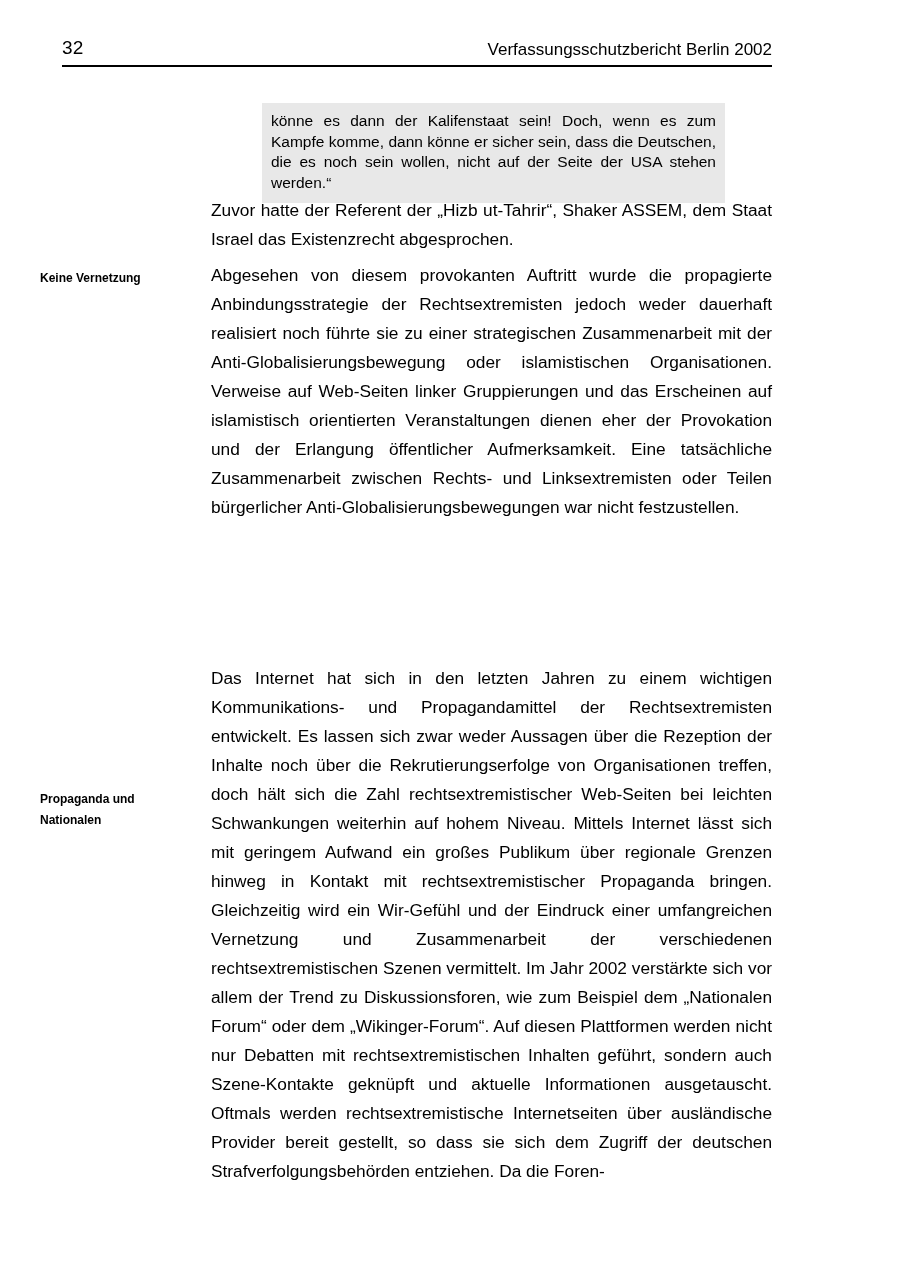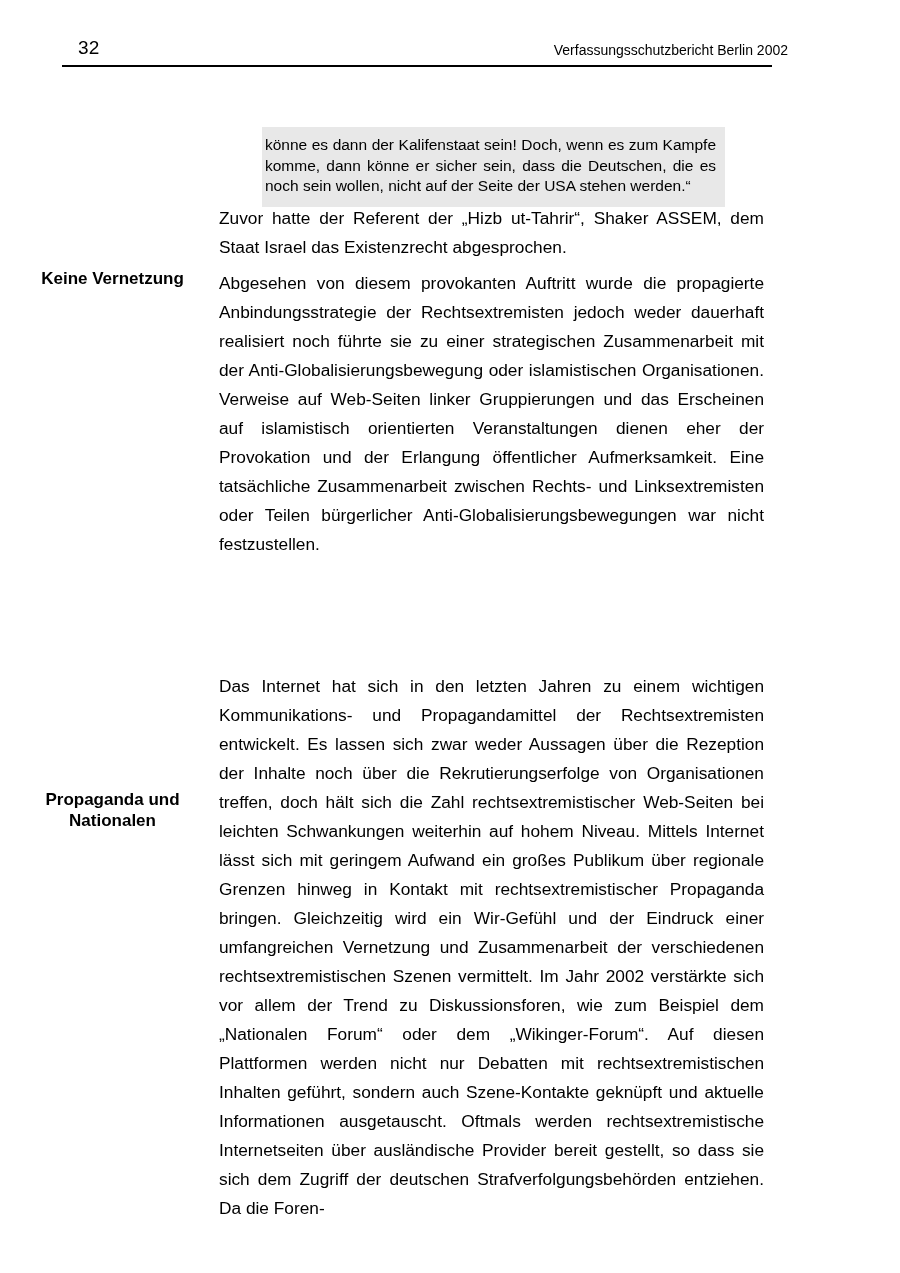--- a/index.html
+++ b/index.html
@@ -15,100 +15,99 @@
     position: relative;
     width: 900px;
     height: 1273px;
     background: #ffffff;
     overflow: hidden;
   }
 
   
   #header {
     position: absolute;
-    left: 78px;
+    left: 62px;
     top: 36px;
     width: 710px;
     height: 30px;
   }
   #page-number {
     position: absolute;
     left: 0;
     top: 0;
     font-size: 19px;
     line-height: 24px;
     letter-spacing: 0.2px;
   }
   #header-title {
     position: absolute;
     right: 0;
     top: 3px;
-    font-size: 14px;
+    font-size: 17px;
     line-height: 22px;
     white-space: nowrap;
   }
   #header-rule {
     position: absolute;
     left: 62px;
     top: 65px;
     width: 710px;
     height: 0;
     border-top: 2px solid #000000;
   }
 
   
   #quote-box {
     position: absolute;
     left: 262px;
     top: 103px;
     width: 463px;
     box-sizing: border-box;
     background: #e8e8e8;
-    padding: 8px 9px 10px 3px;
-    margin-top: 24px;
+    padding: 8px 9px 10px 9px;
   }
   #quote-text {
     margin: 0;
     font-size: 15.5px;
     line-height: 20.5px;
     text-align: justify;
     text-justify: inter-word;
     hyphens: none;
   }
 
   
   .body-block {
     position: absolute;
     left: 211px;
     width: 561px;
   }
   .body-para {
-    margin: 8px;
+    margin: 0;
     font-size: 17.3px;
     line-height: 29px;
     text-align: justify;
     text-justify: inter-word;
     hyphens: none;
   }
   .section-heading {
     margin: 0;
     font-size: 17px;
     line-height: 29px;
     font-weight: bold;
     font-style: italic;
     text-align: left;
   }
 
   
   .margin-note {
     position: absolute;
     left: 40px;
     width: 145px;
-    text-align: center;
-    font-size: 17px;
+    text-align: left;
+    font-size: 12px;
     line-height: 21px;
     font-weight: bold;
   }
 </style>
 </head>
 <body>
 
 <div id="page">
 
   <div id="header">

